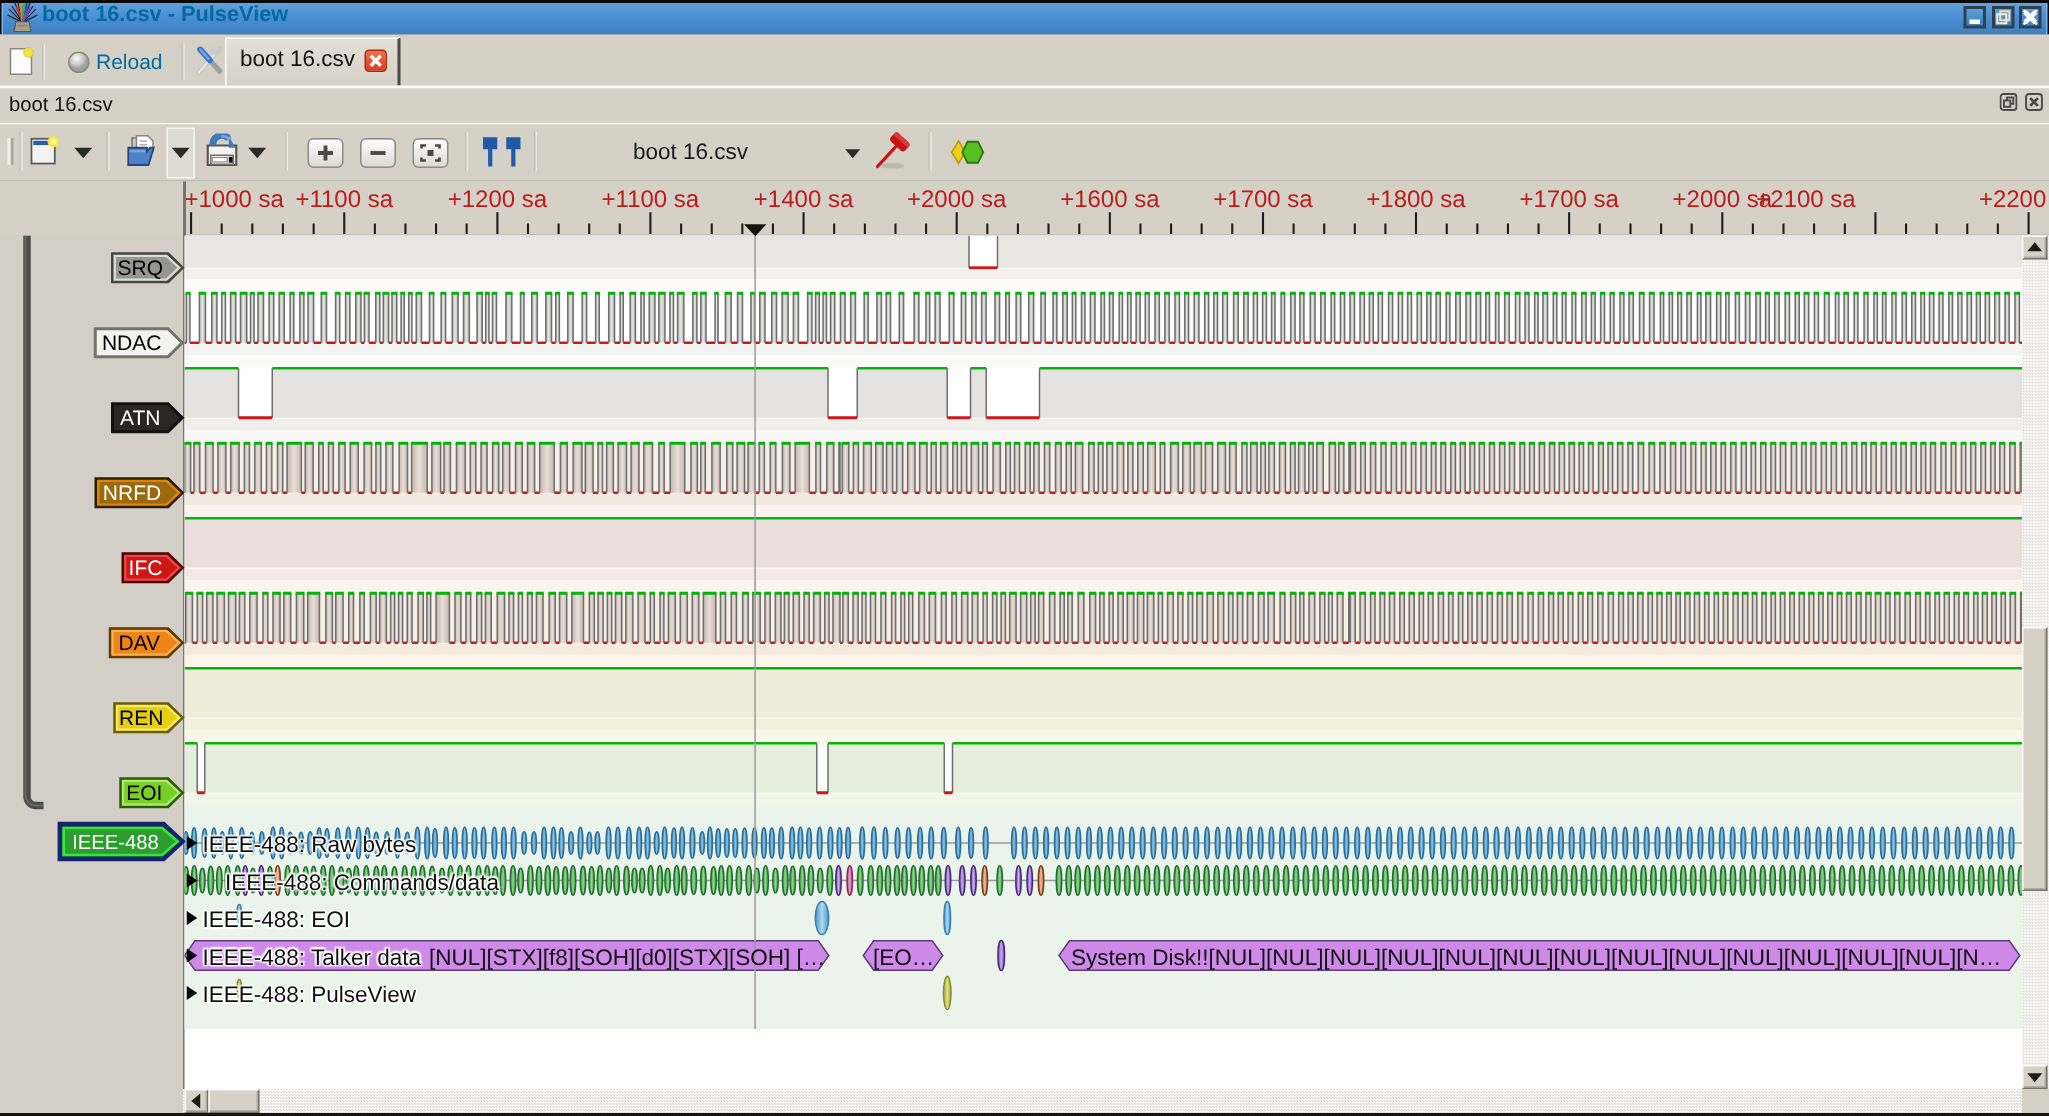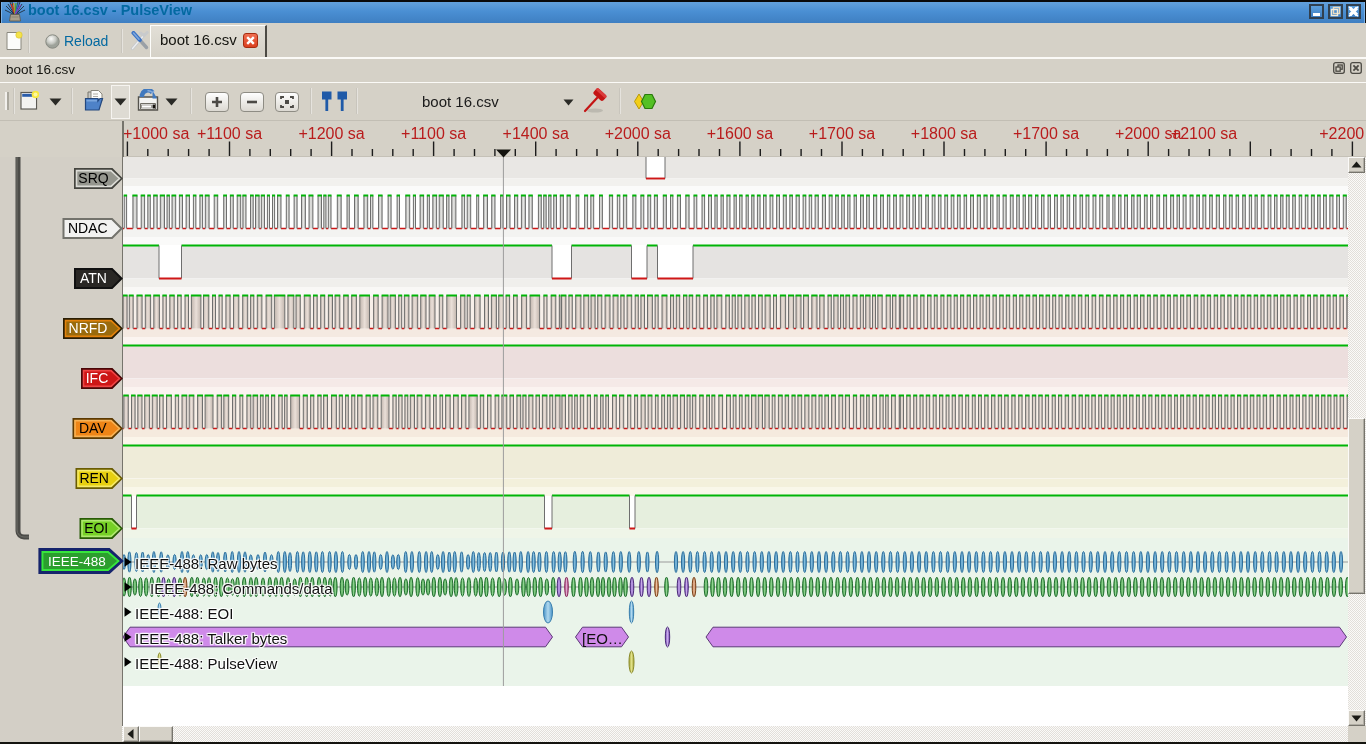--- a/index.html
+++ b/index.html
@@ -1267,23 +1267,25 @@
       <text x="77" y="566" fill="#fff" font-size="13.5" text-anchor="middle">IEEE-488</text>
 </svg>
 
 <svg class="abs" style="left:495px;top:149px" width="17" height="9">
       <path d="M1 0.5h15L8.5 8.5Z" fill="#14140f"></path>
     </svg>
 
 <div class="abs dtext halo" style="left:135px;top:554.5px">IEEE-488: Raw bytes</div>
 <div class="abs dtext halo" style="left:150px;top:579.5px">IEEE-488: Commands/data</div>
 <div class="abs dtext halo" style="left:135px;top:604.5px">IEEE-488: EOI</div>
-<div class="abs dtext halo" style="left:135px;top:629.5px">IEEE-488: Talker bytes</div>
+<div class="abs dtext halo" style="left:135px;top:629.5px">IEEE-488: Talker data</div>
 <div class="abs dtext halo" style="left:135px;top:654.5px">IEEE-488: PulseView</div>
+<div class="abs dtext" style="left:286px;top:629.5px">[NUL][STX][f8][SOH][d0][STX][SOH] […</div>
 <div class="abs dtext" style="left:582px;top:629.5px">[EO…</div>
+<div class="abs dtext" style="left:714px;top:629.5px">System Disk!![NUL][NUL][NUL][NUL][NUL][NUL][NUL][NUL][NUL][NUL][NUL][NUL][NUL][N…</div>
 
 <div class="abs" style="left:1348px;top:157px;width:18px;height:569px;background:#efedea"></div>
 <div class="abs sbtrack" style="left:1348px;top:157px;width:18px;height:569px"></div>
 <div class="abs sbbtn" style="left:1348px;top:157px;width:17px;height:16px"></div>
 <svg class="abs" style="left:1348px;top:157px" width="17" height="16">
       <path d="M8.5 4.5l5 6h-10Z" fill="#1a1a16"></path>
     </svg>
 <div class="abs sbbtn" style="left:1348px;top:710px;width:17px;height:16px"></div>
 <svg class="abs" style="left:1348px;top:710px" width="17" height="16">
       <path d="M8.5 11.5l5-6h-10Z" fill="#1a1a16"></path>

